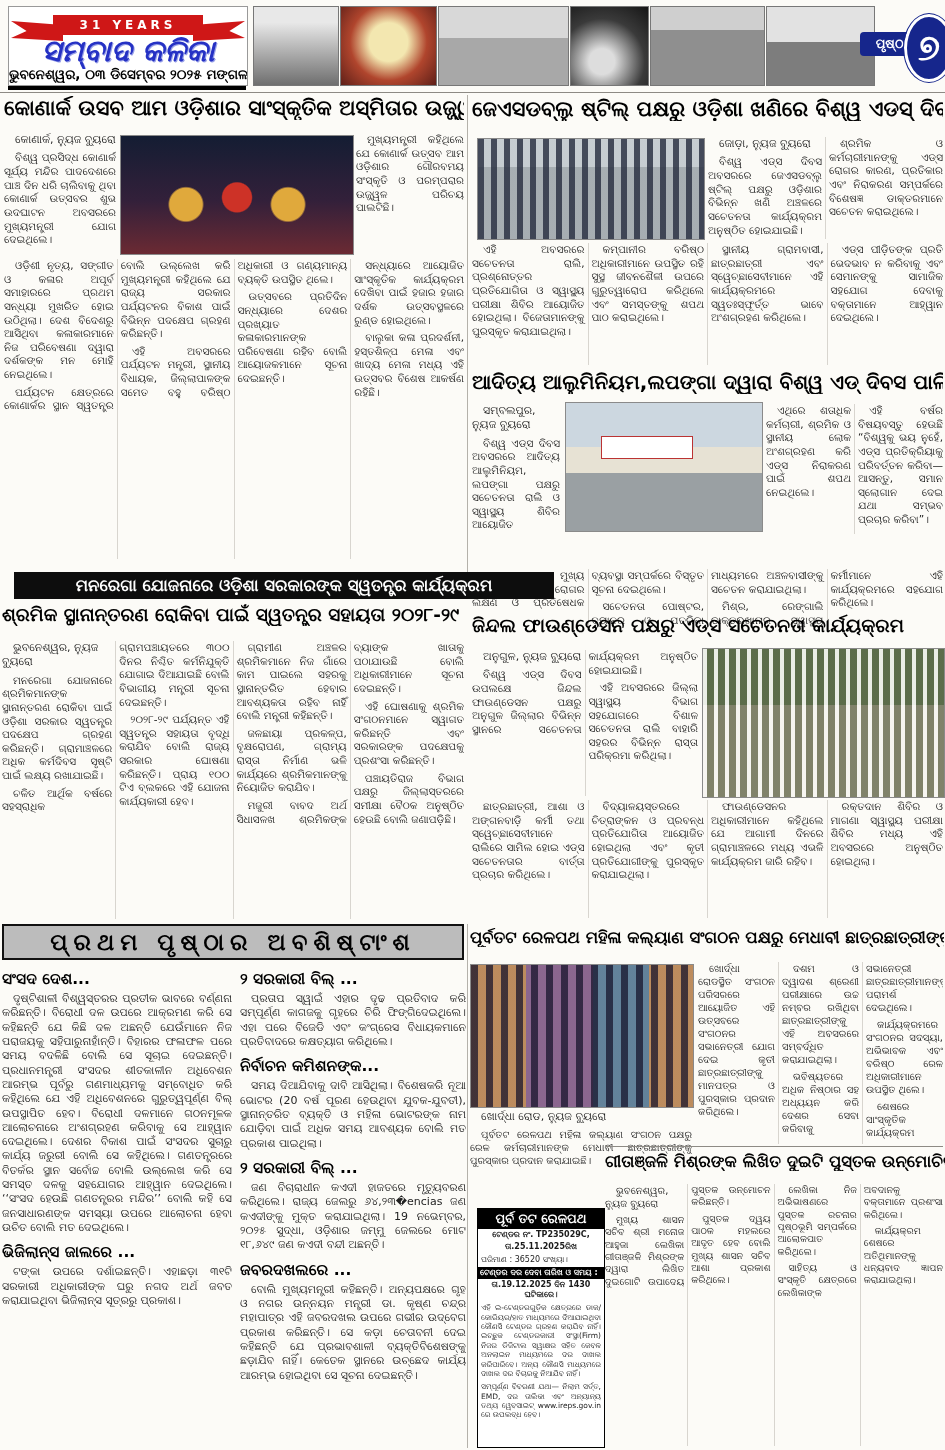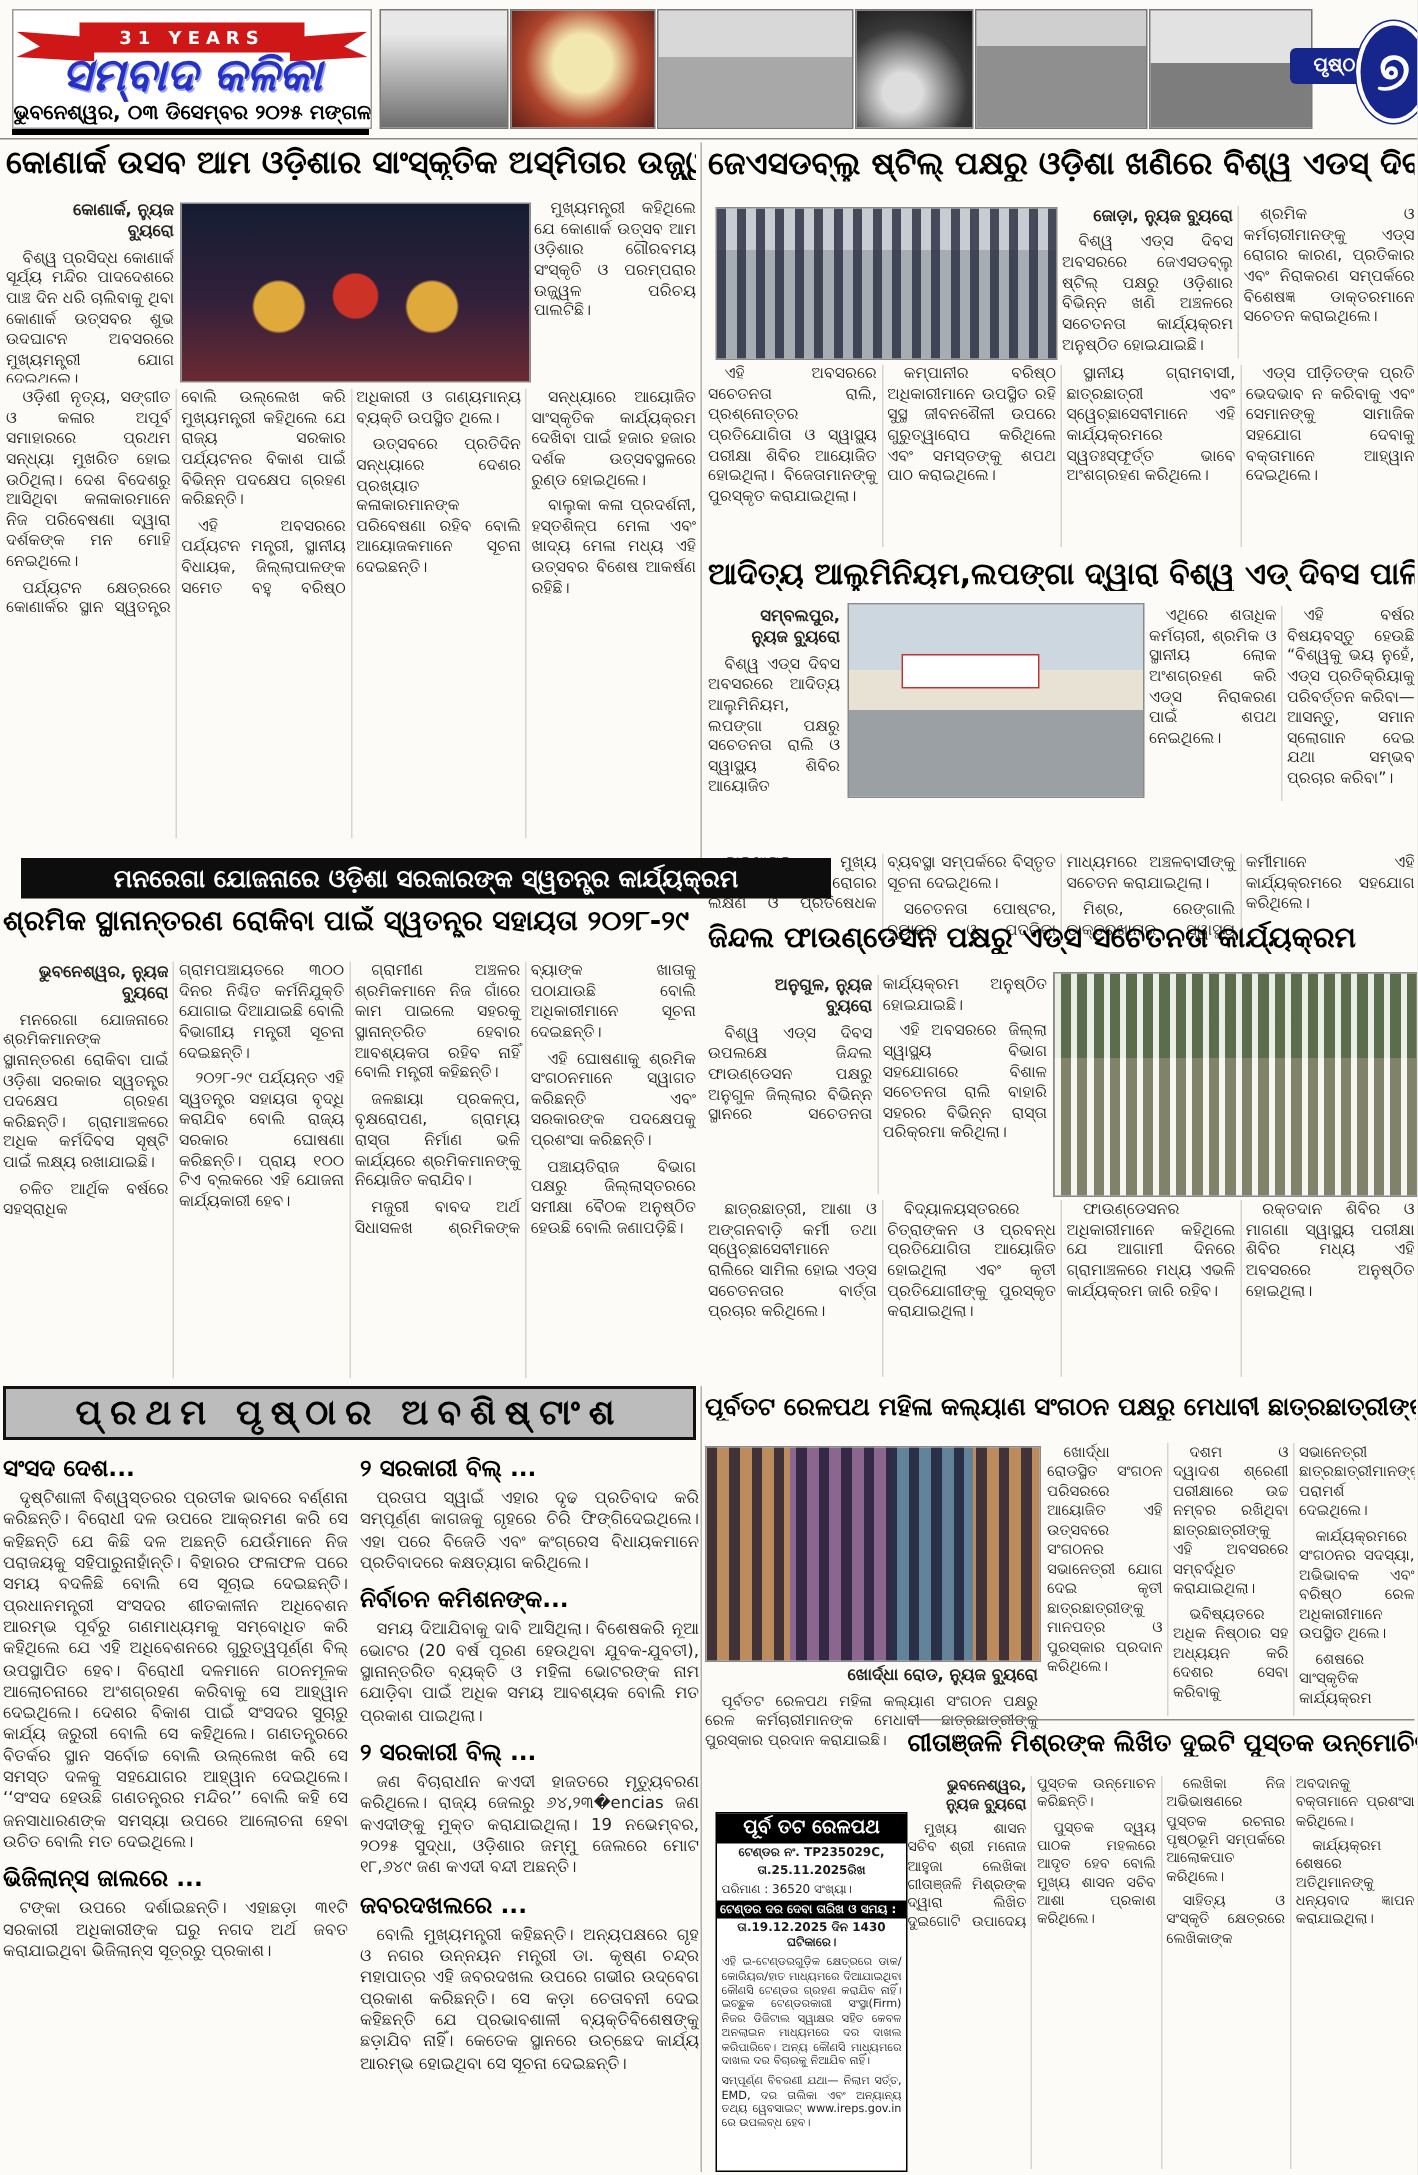--- a/index.html
+++ b/index.html
@@ -1,19 +1,19 @@
 <!DOCTYPE html>
 <html><head>
 <meta charset="utf-8">
 <style>
   html,body{margin:0;padding:0;background:#e8e6e0;font-family:"DejaVu Sans",sans-serif;}
   #page{position:relative;width:945px;height:1450px;background:#fcfbf7;margin:0 auto;overflow:hidden;color:#1b1b1b;}
   .abs{position:absolute;}
   .headline{font-weight:bold;color:#000;white-space:nowrap;overflow:hidden;}
-  .byline{font-weight:bold;text-align:right;font-size:11px;margin:0 0 3px 0;}
+  .byline{font-weight:normal;text-align:left;font-size:11px;margin:0 0 3px 0;}
   .bodytext{font-size:10.5px;line-height:1.3;text-align:justify;overflow:hidden;color:#222;}
   .bodytext p{margin:0 0 4px 0;text-indent:11px;}
   .cols2{column-count:2;column-gap:7px;column-rule:1px solid #d8d5cf;}
   .cols3{column-count:3;column-gap:7px;column-rule:1px solid #d8d5cf;}
   .cols4{column-count:4;column-gap:7px;column-rule:1px solid #d8d5cf;}
   .subhead{font-weight:bold;font-size:15.5px;margin:7px 0 3px 0;color:#000;}
   .photo{border:1px solid #8a8a8a;overflow:hidden;}
   .grayphoto{border:1px solid #777;}
   .vrule{width:1px;background:#b4b1aa;}
   .hrule{height:1px;background:#8d8a84;}

